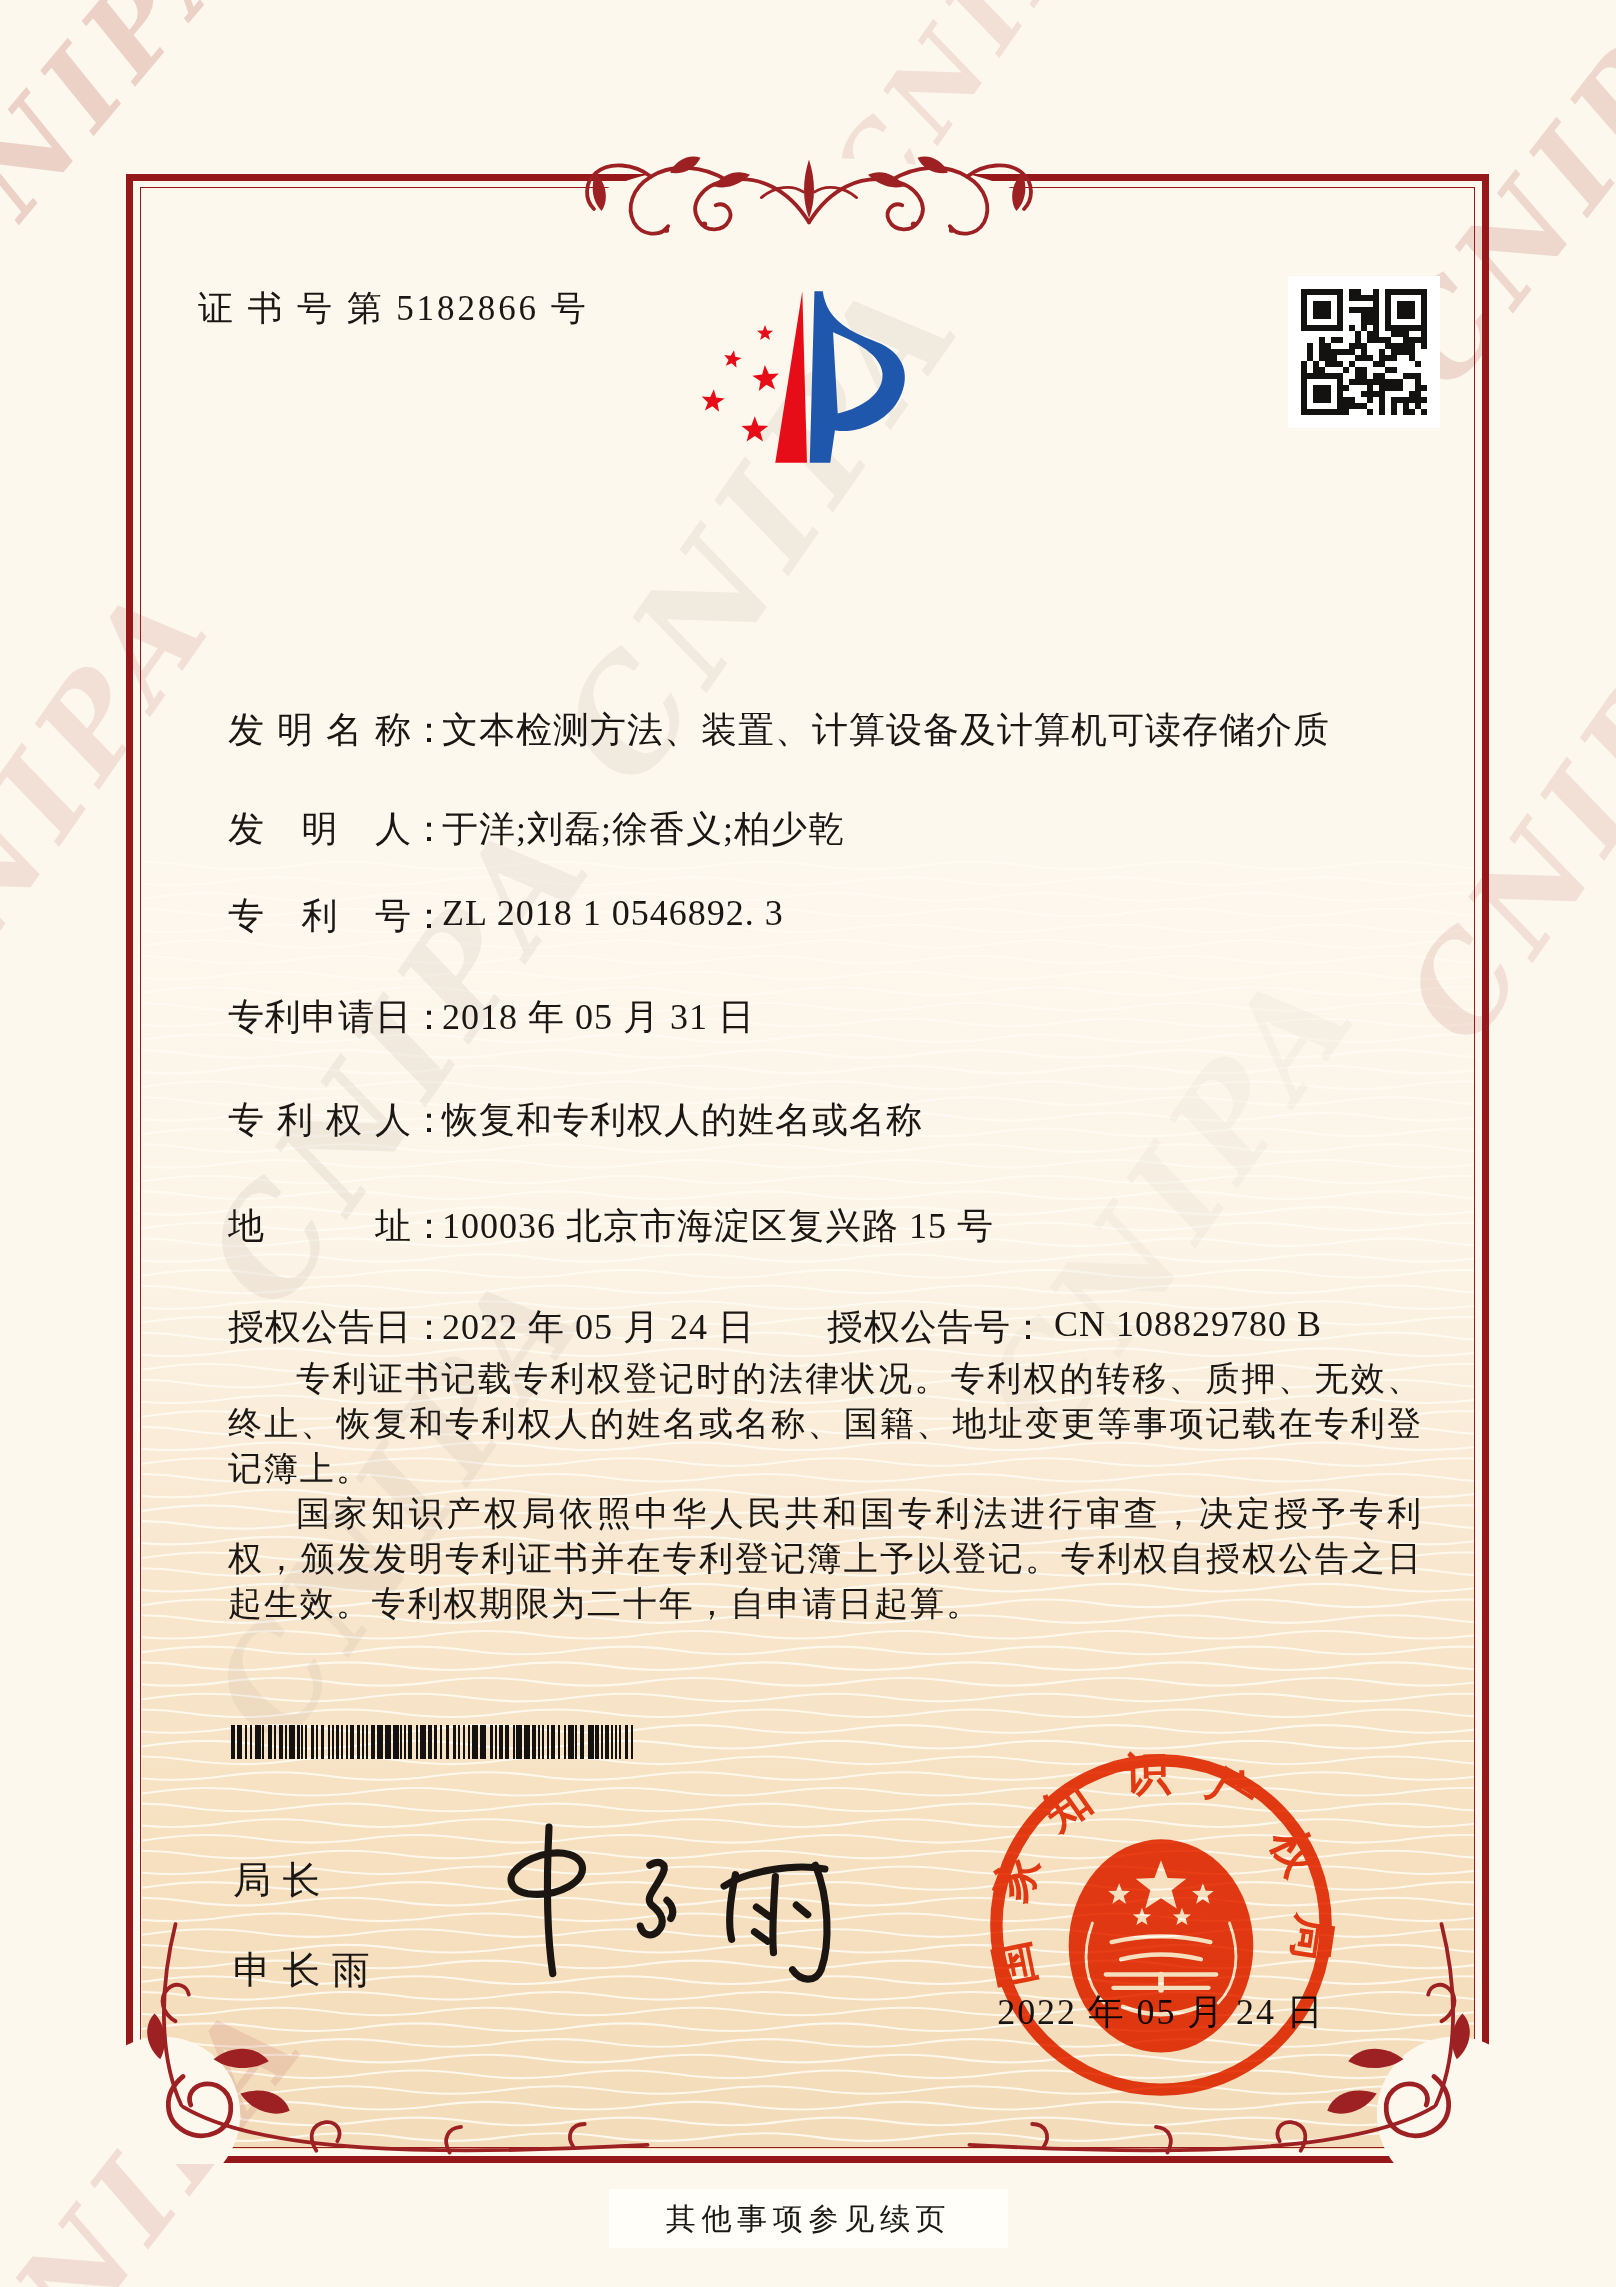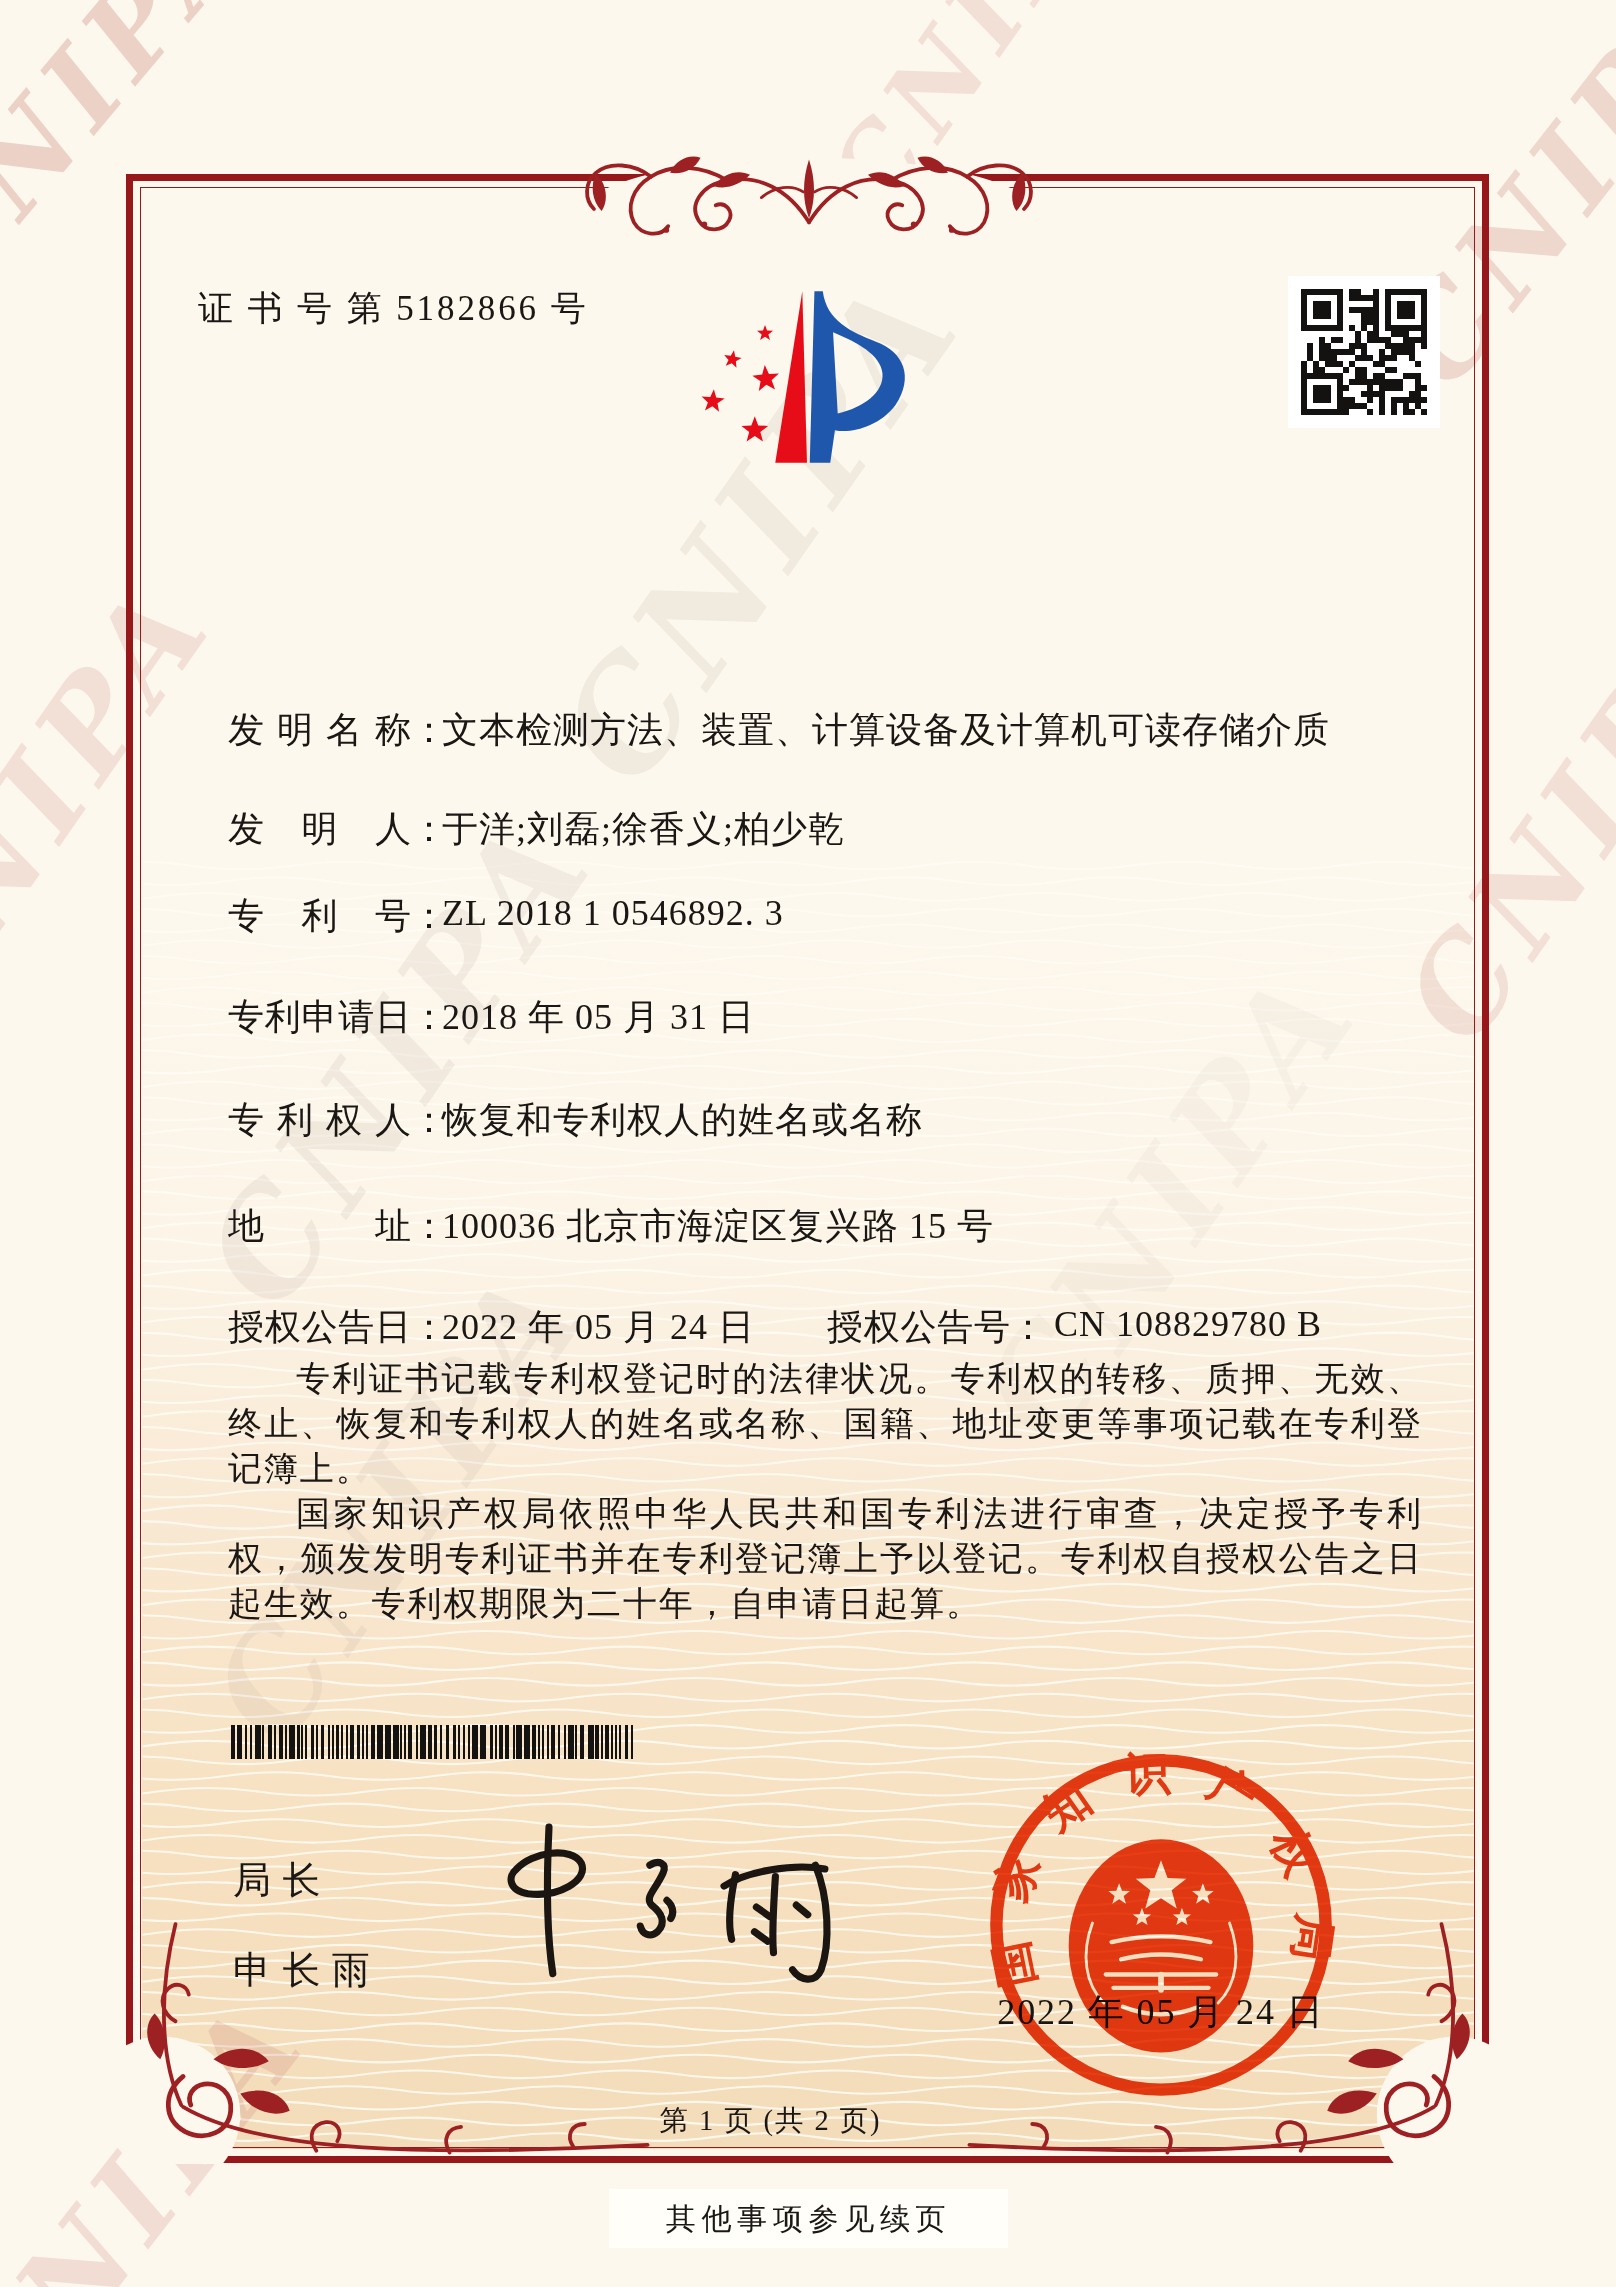--- a/index.html
+++ b/index.html
@@ -670,17 +670,16 @@
         <path d="M-58,30 L58,30"></path>
         <path d="M-50,44 L50,44"></path>
         <path d="M0,30 L0,46" stroke-width="6"></path>
         <path d="M-40,64 Q0,80 40,64"></path>
         <path d="M-72,-24 C-84,8 -80,40 -60,60" stroke-width="3"></path>
         <path d="M72,-24 C84,8 80,40 60,60" stroke-width="3"></path>
       </g>
     </g>
   </svg>
 
-  <div class="page-no">第 1 页 (共 2 页)</div>
   <div class="note">其他事项参见续页</div>
 
 </div>
 
 
 </body></html>

